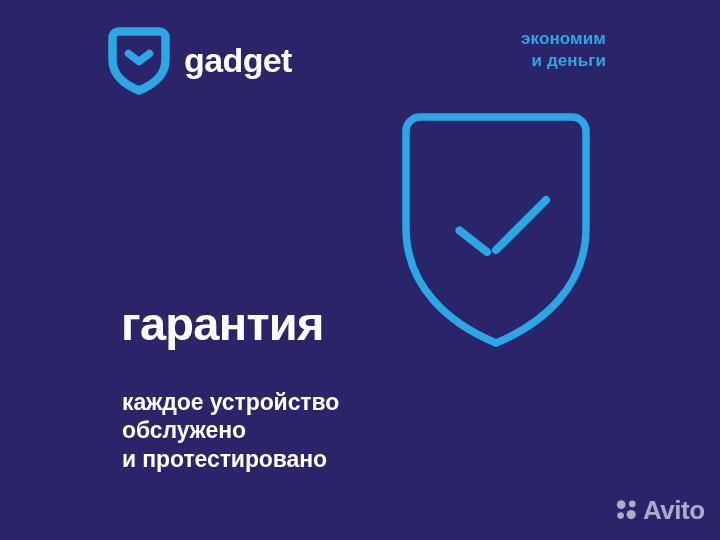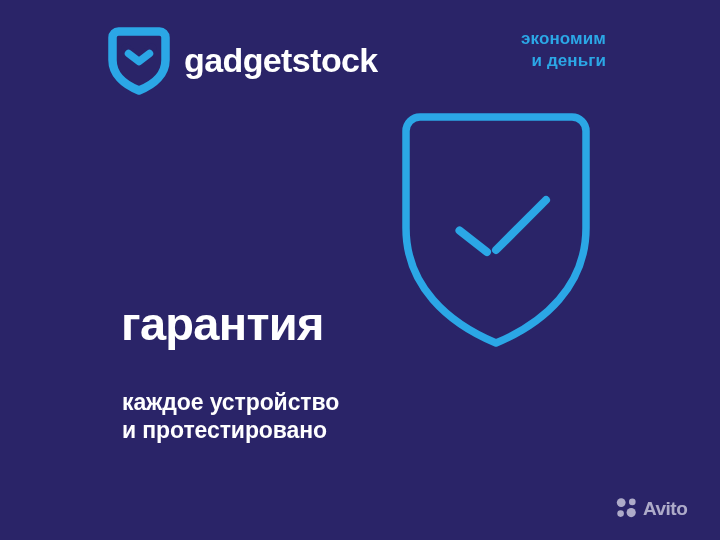--- a/index.html
+++ b/index.html
@@ -110,62 +110,62 @@
     gap: 5px;
     opacity: 0.72;
   }
   #avito-dots {
     width: 22px;
     height: 22px;
     display: block;
   }
   #avito-text {
     color: #e2e0ef;
-    font-size: 19px;
+    font-size: 26px;
     font-weight: bold;
     letter-spacing: -0.5px;
     line-height: 1;
   }
 </style>
 </head>
 <body>
 
 <div id="banner">
 
   <div id="logo-lockup">
     <span id="logo-mark-wrap">
       <svg id="logo-mark" viewBox="0 0 62 72" fill="none" xmlns="http://www.w3.org/2000/svg">
         <path d="M4.5 13.5 C4.5 10.2 7.2 7.5 10.5 7.5 L51.5 7.5 C54.8 7.5 57.5 10.2 57.5 13.5 L57.5 36 C57.5 50 46.5 60.5 31 66.5 C15.5 60.5 4.5 50 4.5 36 Z" stroke="#2ba7e6" stroke-width="8.5" stroke-linejoin="round"></path>
         <path d="M31 35.5 L18 24 M31 35.5 L44 24" stroke="#2a2468" stroke-width="9" stroke-linecap="round"></path>
         <path d="M31 37.5 L20.5 29.5 M31 37.5 L41.5 29.5" stroke="#2ba7e6" stroke-width="7.5" stroke-linecap="round"></path>
       </svg>
     </span>
     <span id="wordmark">
       <span class="wordmark-line">gadget</span>
-      <span class="wordmark-line">stock</span>
     </span>
   </div>
 
   <div id="tagline">
     <span class="tagline-line">экономим</span>
     <span class="tagline-line">и деньги</span>
   </div>
 
   <div id="shield-illustration">
     <svg viewBox="0 0 208 248" fill="none" xmlns="http://www.w3.org/2000/svg">
       <path d="M14 27 C14 19.3 20.3 13 28 13 L180 13 C187.7 13 194 19.3 194 27 L194 124 C194 182 152 219 104 239 C56 219 14 182 14 124 Z" stroke="#2ba7e6" stroke-width="7.5" stroke-linejoin="round"></path>
       <path d="M67.5 126.5 L95 148" stroke="#2ba7e6" stroke-width="8" stroke-linecap="round"></path>
       <path d="M104 146 L154 96" stroke="#2ba7e6" stroke-width="8" stroke-linecap="round"></path>
     </svg>
   </div>
 
   <div id="headline">гарантия</div>
 
   <div id="subcopy">
     <span class="subcopy-line">каждое устройство</span>
+    <span class="subcopy-line">обслужено</span>
     <span class="subcopy-line">и протестировано</span>
   </div>
 
   <div id="avito-watermark">
     <span>
       <svg id="avito-dots" viewBox="0 0 22 22" xmlns="http://www.w3.org/2000/svg">
         <circle cx="5.2" cy="5.6" r="4.4" fill="#e2e0ef"></circle>
         <circle cx="16.3" cy="4.9" r="3.3" fill="#e2e0ef"></circle>
         <circle cx="4.6" cy="16.6" r="3.3" fill="#e2e0ef"></circle>
         <circle cx="15.2" cy="15.6" r="4.6" fill="#e2e0ef"></circle>

